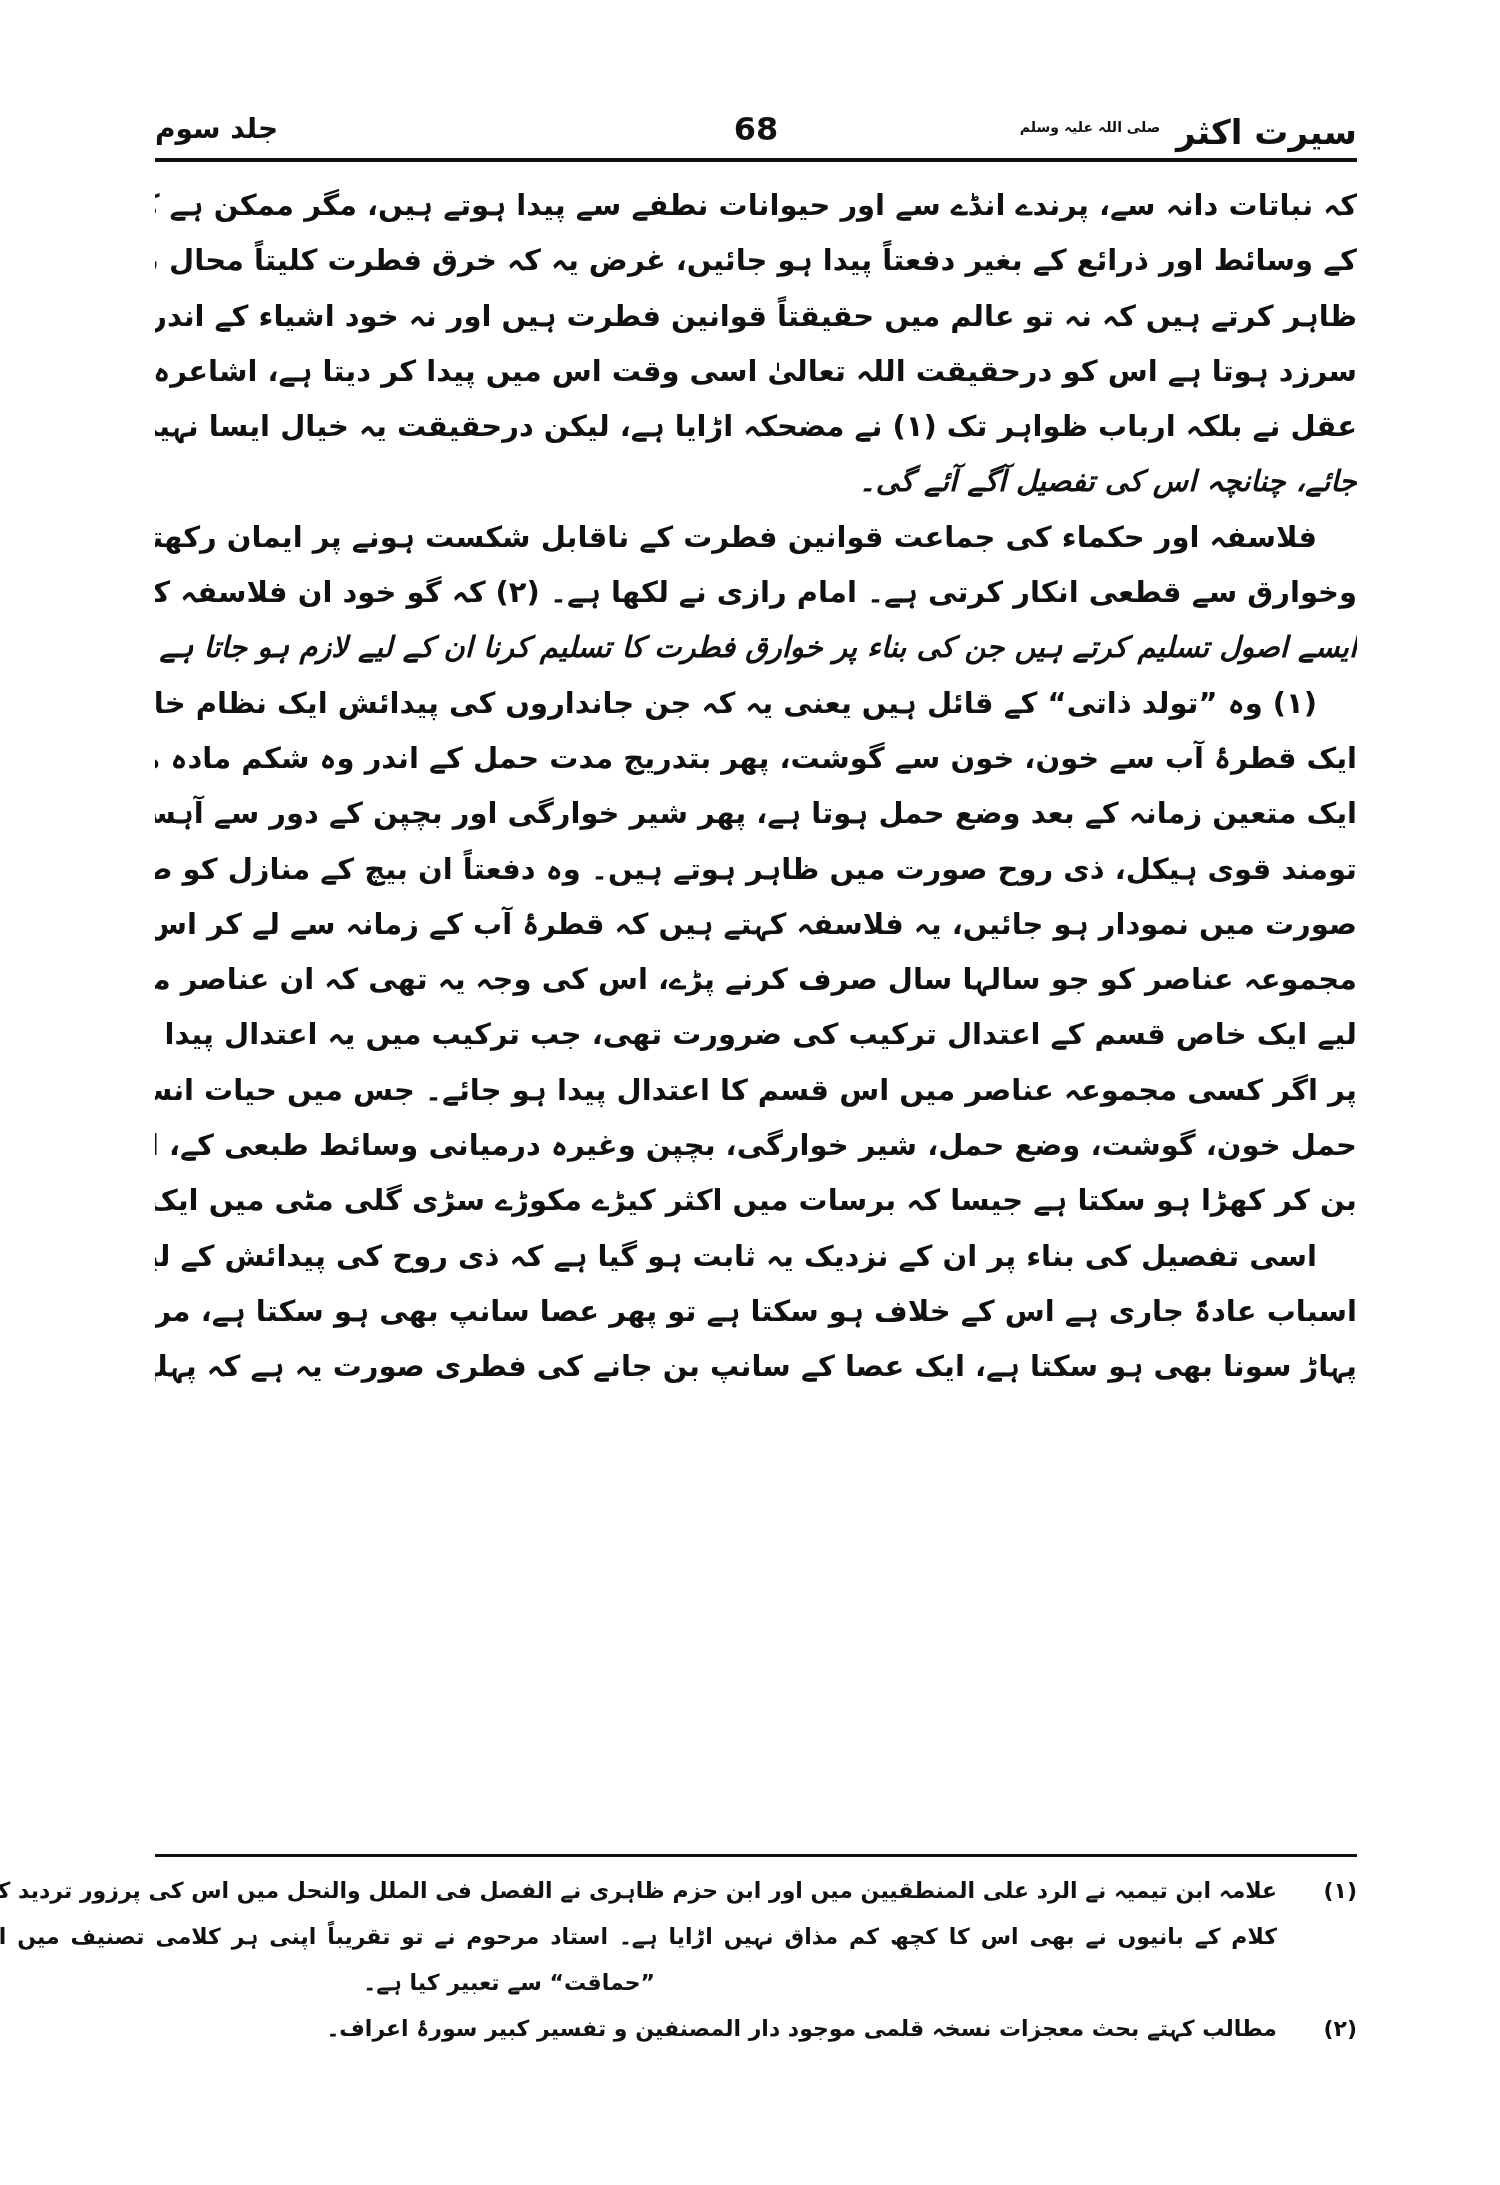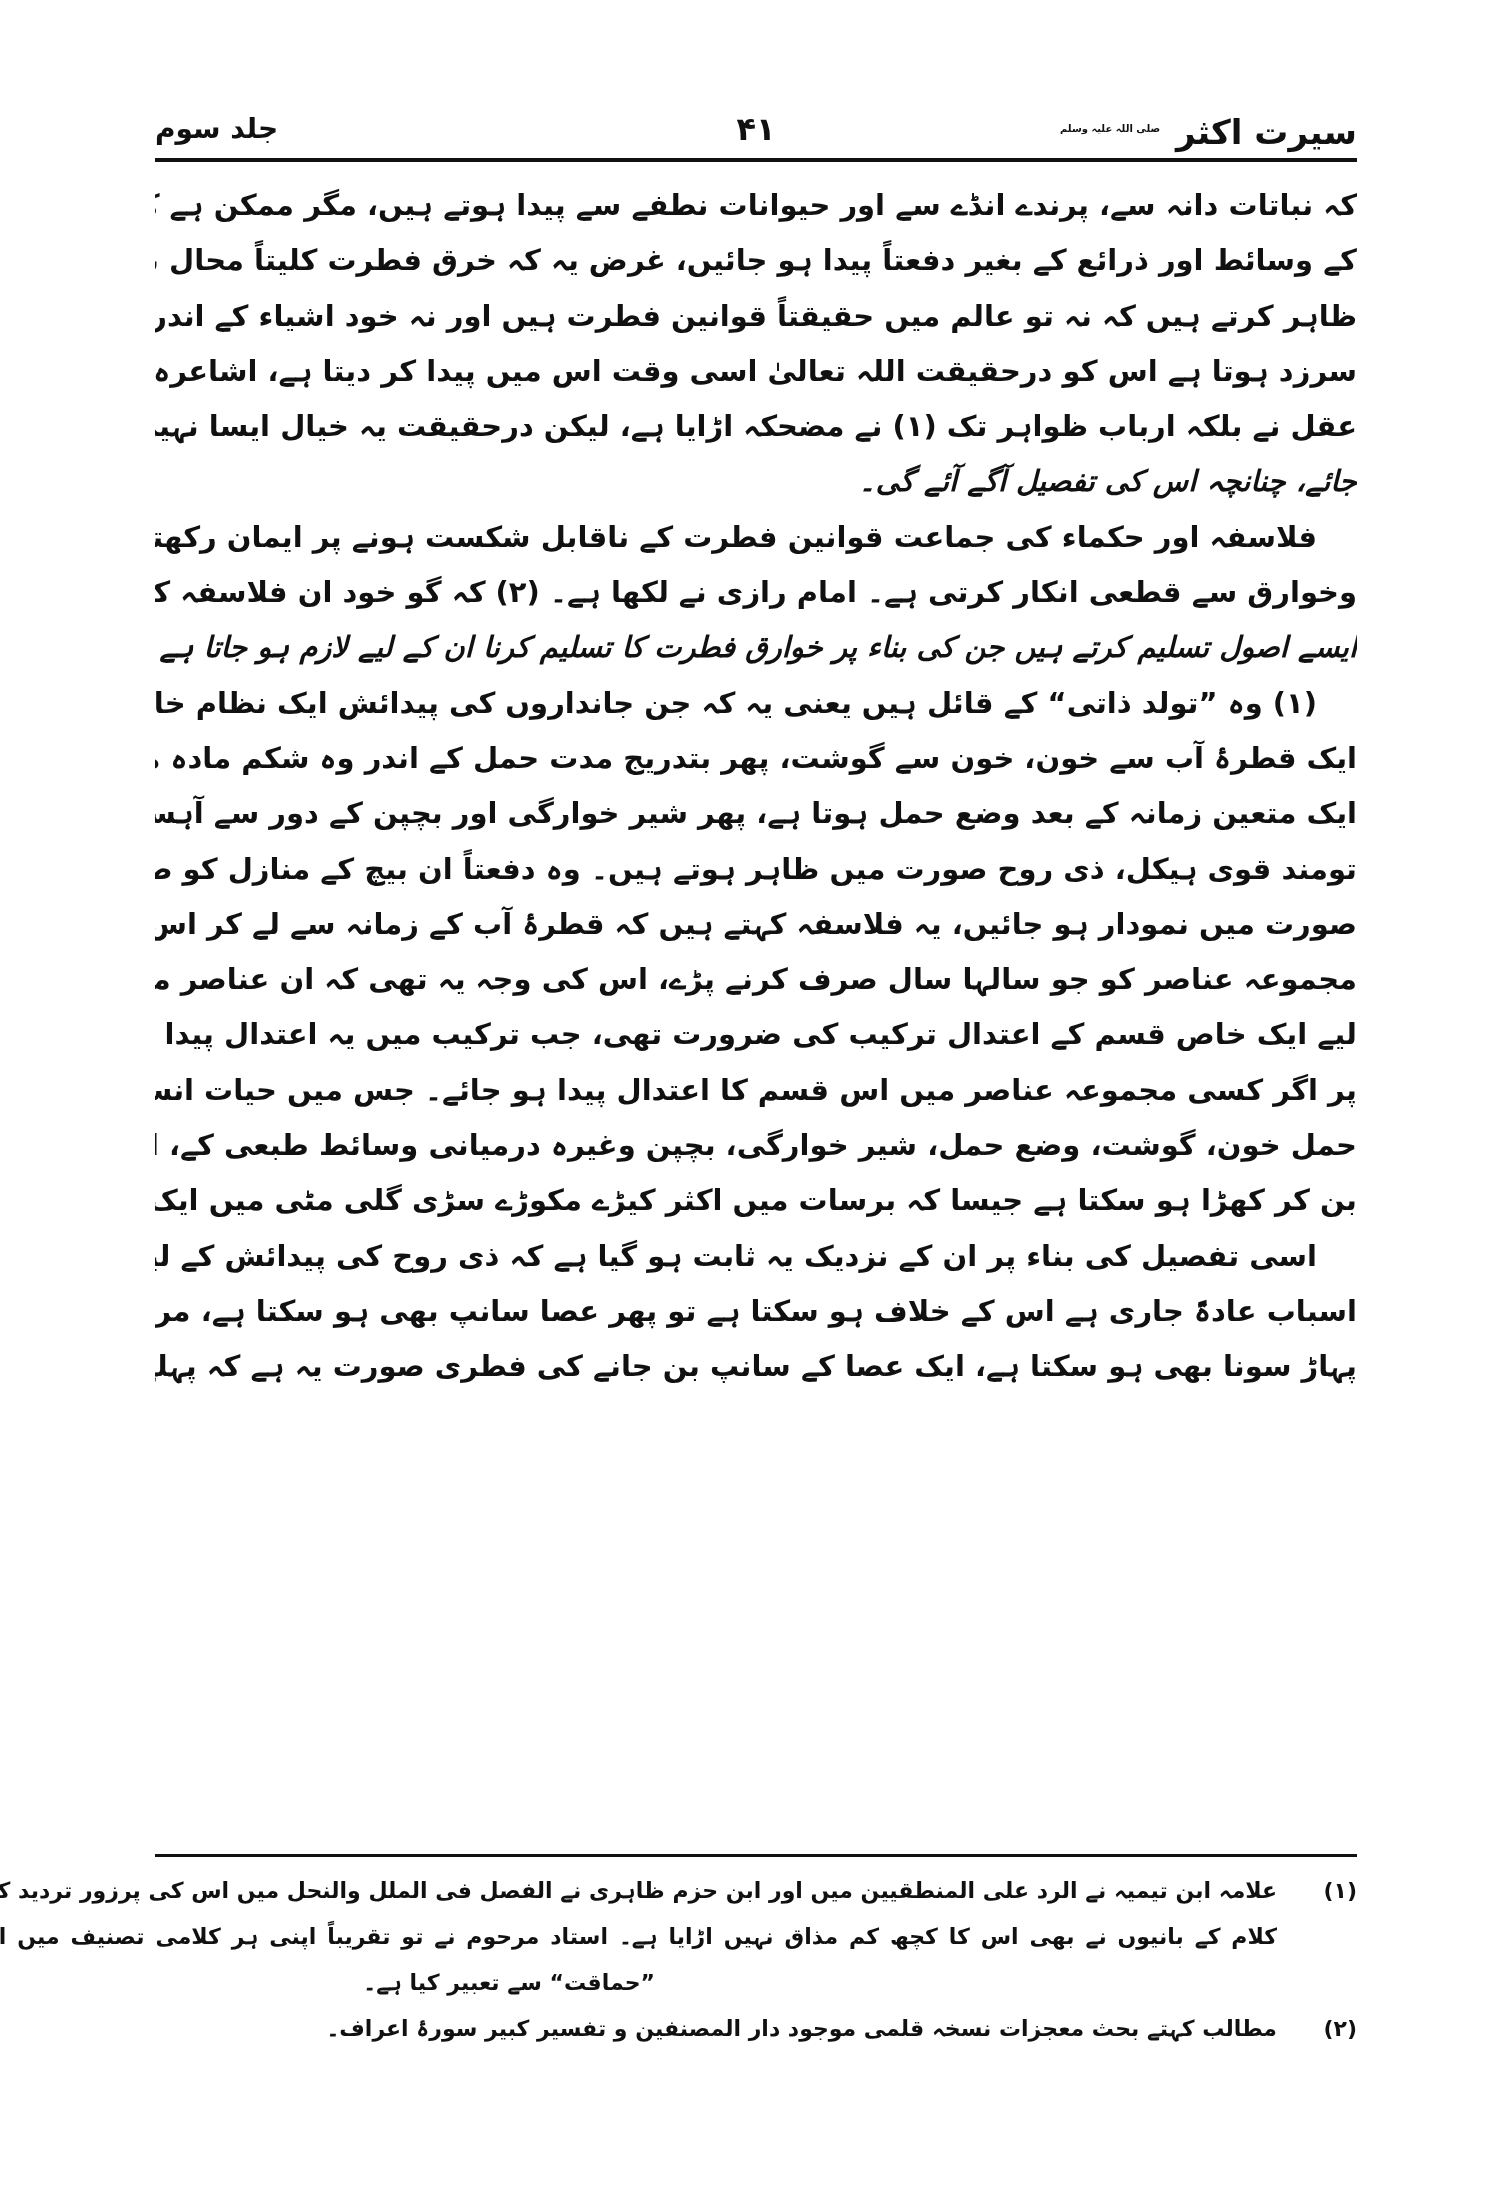--- a/index.html
+++ b/index.html
@@ -2,21 +2,21 @@
 <html><head>
 <meta charset="utf-8">
 <style>
   html, body { margin: 0; padding: 0; background: #ffffff; }
   body { width: 1500px; height: 2185px; position: relative; overflow: hidden;
          font-family: "DejaVu Sans", sans-serif; color: #111; }
   .page { position: absolute; left: 0; top: 0; width: 1500px; height: 2185px; background: #fff; }
 
   .header { position: absolute; left: 155px; top: 108px; width: 1202px; height: 52px; direction: rtl; }
   .header .title { position: absolute; right: 0; top: 4px; font-size: 34px; font-weight: bold; white-space: nowrap; }
-  .header .title .honorific { font-size: 10px; vertical-align: super; margin-right: 4px; }
+  .header .title .honorific { font-size: 14px; vertical-align: super; margin-right: 4px; }
   .header .pageno { position: absolute; left: 50%; transform: translateX(-50%); top: 2px; font-size: 32px; font-weight: bold; }
   .header .volume { position: absolute; left: 0; top: 4px; font-size: 28px; font-weight: bold; white-space: nowrap; }
   .rule-top { position: absolute; left: 155px; top: 158px; width: 1202px; height: 4px; background: #111; }
 
   .body-text { position: absolute; left: 155px; top: 178px; width: 1202px; direction: rtl; }
   .line { height: 55.3px; line-height: 55.3px; font-size: 29px; font-weight: bold;
           white-space: nowrap; overflow: hidden; text-align: justify; text-align-last: justify; }
   .line.last { text-align-last: right; font-style: italic; }
   .line.indent { padding-right: 40px; }
   .line.underlined { text-decoration: none; }
@@ -35,21 +35,21 @@
 </head>
 <body>
 
 <div class="page">
 
   <div class="header">
     <div class="title">
       <span>سیرت اکثر</span>
       <span class="honorific">صلی اللہ علیہ وسلم</span>
     </div>
-    <div class="pageno">۴۱</div>
+    <div class="pageno">68</div>
     <div class="volume">جلد سوم</div>
   </div>
   <div class="rule-top"></div>
 
   <div class="body-text">
     <div class="line">کہ نباتات دانہ سے، پرندے انڈے سے اور حیوانات نطفے سے پیدا ہوتے ہیں، مگر ممکن ہے کہ کل وہ ان کے بیج</div>
     <div class="line">کے وسائط اور ذرائع کے بغیر دفعتاً پیدا ہو جائیں، غرض یہ کہ خرق فطرت کلیتاً محال نہیں ہے۔ اشاعرہ اپنا عقیدہ یہ</div>
     <div class="line">ظاہر کرتے ہیں کہ نہ تو عالم میں حقیقتاً قوانین فطرت ہیں اور نہ خود اشیاء کے اندر خواص ہیں بلکہ ہر شے سے جو فعل</div>
     <div class="line">سرزد ہوتا ہے اس کو درحقیقت اللہ تعالیٰ اسی وقت اس میں پیدا کر دیتا ہے، اشاعرہ کے اس عقیدہ کا نہ صرف مدعیان</div>
     <div class="line">عقل نے بلکہ ارباب ظواہر تک (۱) نے مضحکہ اڑایا ہے، لیکن درحقیقت یہ خیال ایسا نہیں ہے کہ اس کو ہنسی میں اڑا دیا</div>

